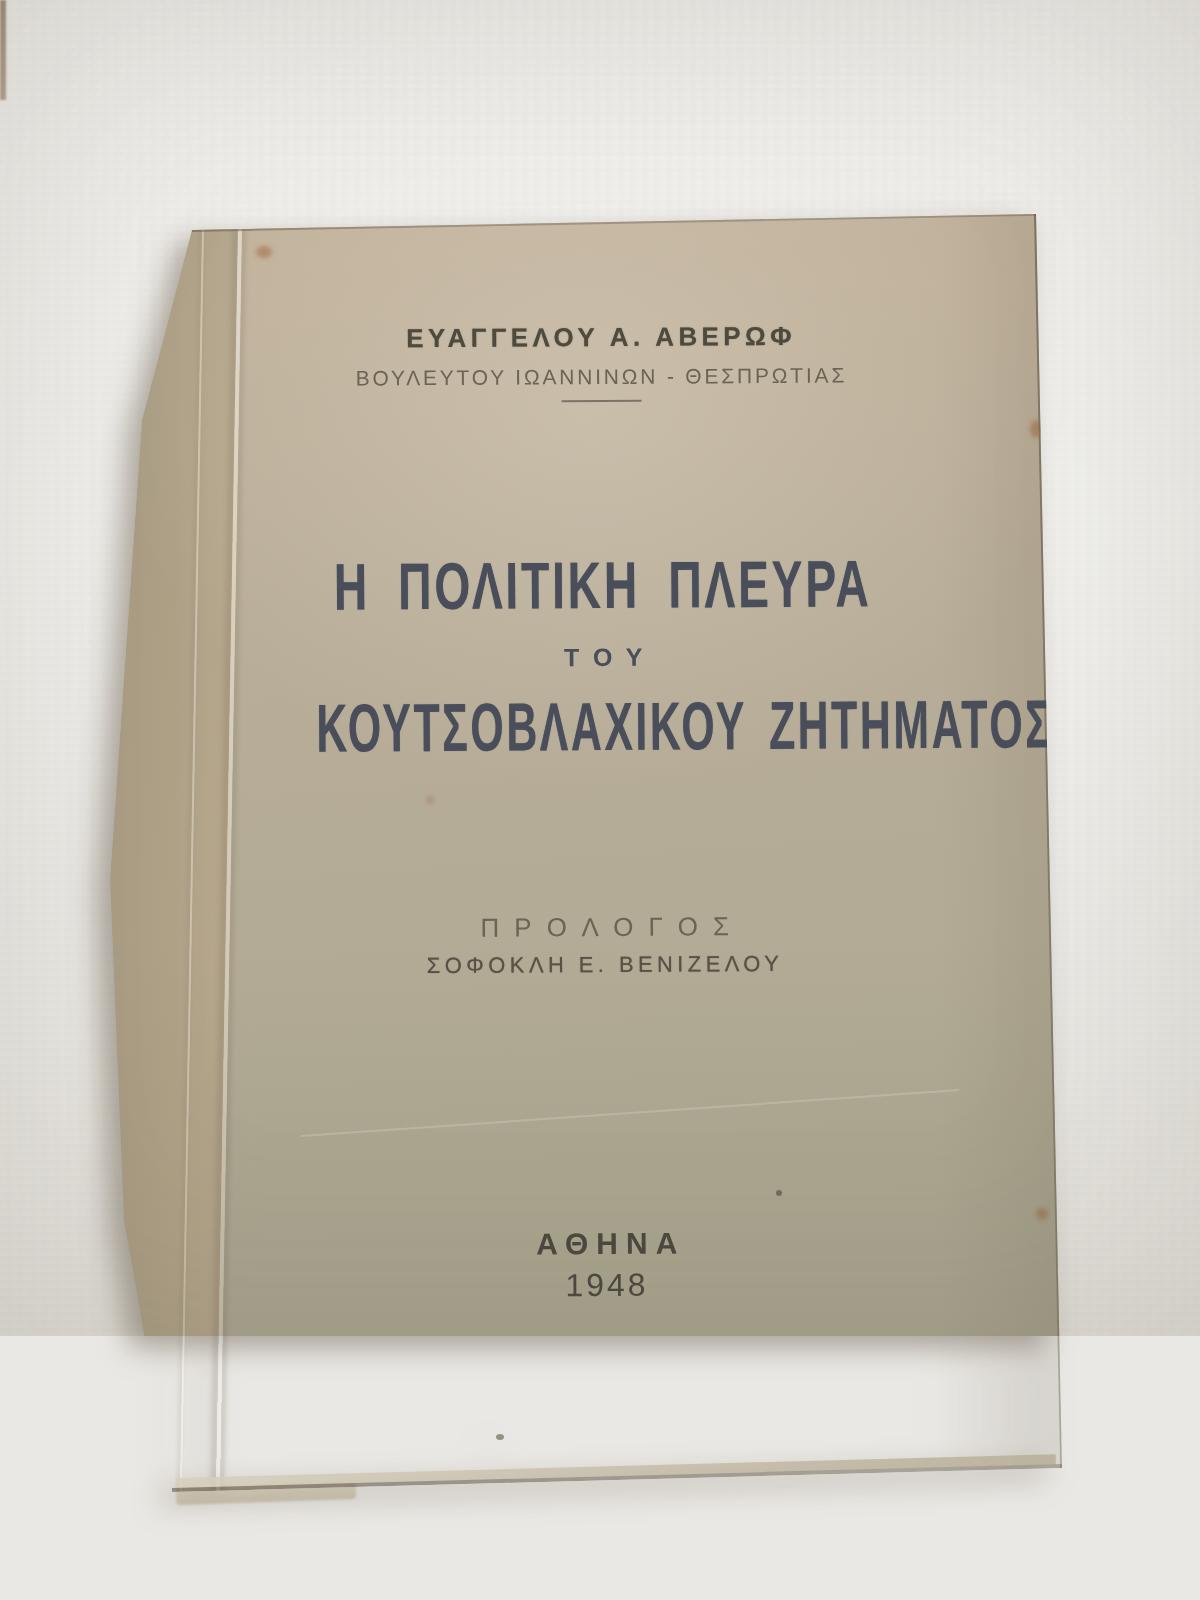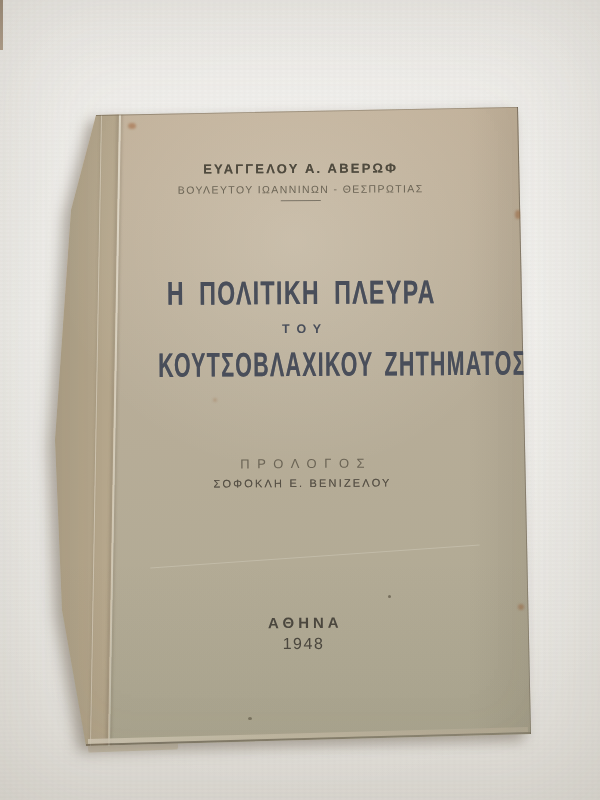--- a/index.html
+++ b/index.html
@@ -1,21 +1,21 @@
 <!DOCTYPE html>
 <html style="--background: #eae8e4; --cover-top: #c3b29b; --cover-mid: #b8ad98; --cover-bottom: #aea993; --ink-title: #494e5a; --ink-dark: #4f4a3e; --ink-soft: #6b6455;"><head>
 <meta charset="utf-8">
 <style>
   html,body{margin:0;padding:0;}
   body{
     width:600px;height:800px;overflow:hidden;
     font-family:"Liberation Sans","DejaVu Sans",sans-serif;
     background:#eae8e4;
   }
-  .stage{position:relative;width:600px;height:800px;
+  .stage{position:relative;width:600px;height:668px;
     background:
       radial-gradient(130% 105% at 50% 42%, rgba(255,255,255,0.55) 0%, rgba(255,255,255,0) 55%),
       linear-gradient(180deg,#e9e7e3 0%,#ecebe7 40%,#e6e4df 78%,#dedbd5 100%);
   }
   .stage::after{content:"";position:absolute;inset:0;pointer-events:none;
     box-shadow:inset 0 0 110px rgba(120,110,95,0.16);}
   
   .weave{position:absolute;inset:0;opacity:.35;pointer-events:none;
     background:
       repeating-linear-gradient(0deg, rgba(255,255,255,0.05) 0 2px, rgba(160,152,140,0.04) 2px 4px),

